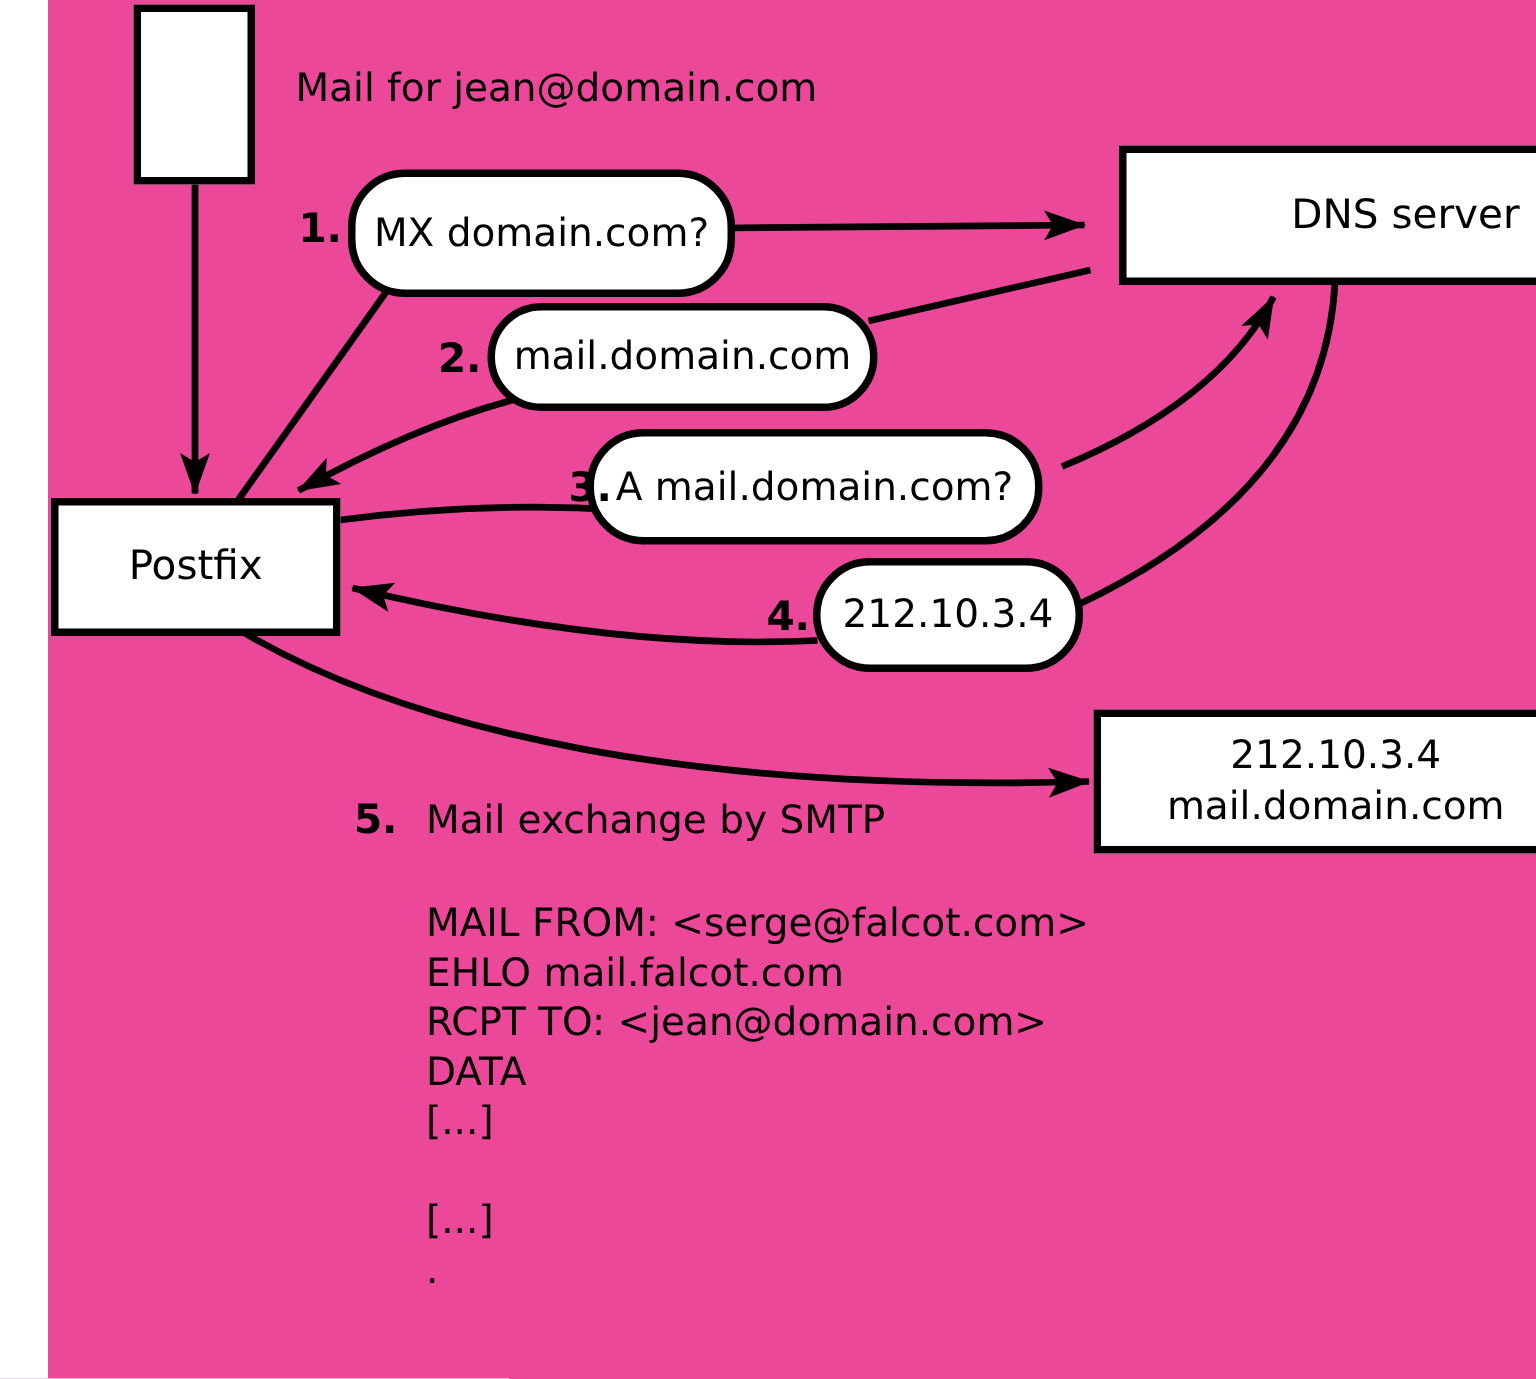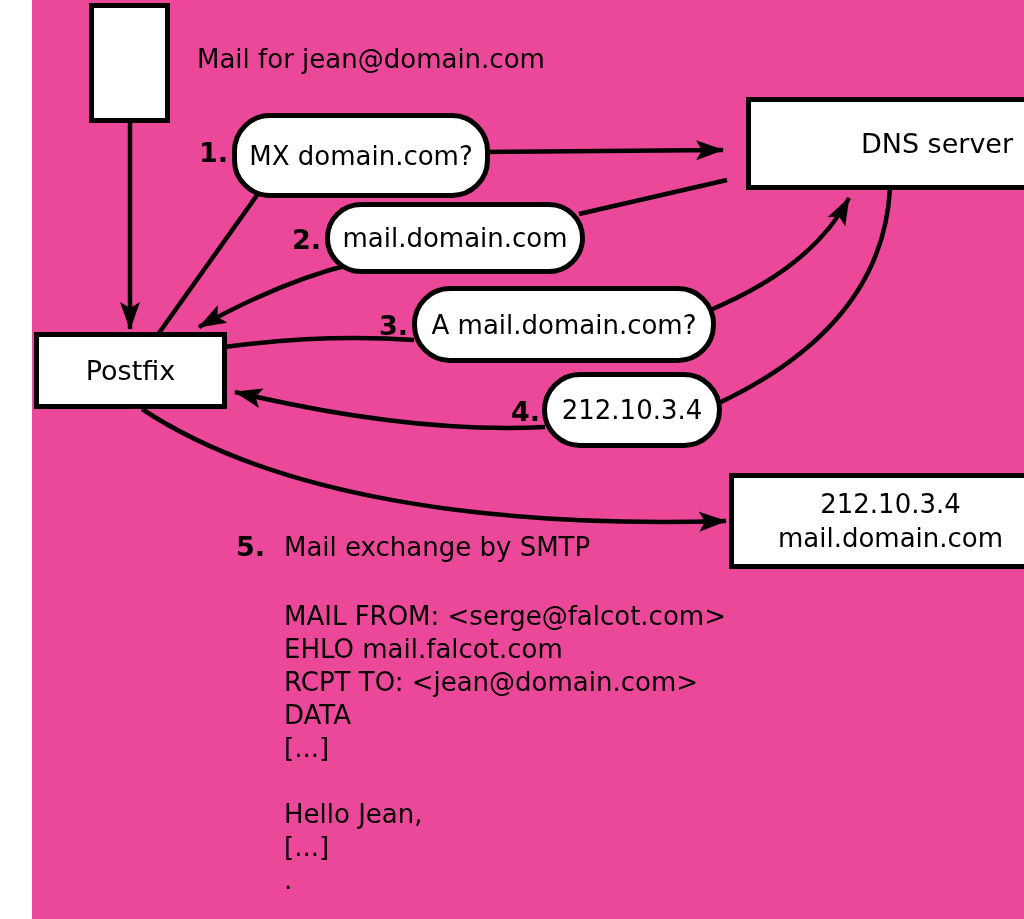--- a/index.html
+++ b/index.html
@@ -48,34 +48,34 @@
   }
   .label-text {
     position: absolute;
     font-size: 26px;
     white-space: nowrap;
   }
   #mail-doc {
     left: 57px; top: 3px; width: 81px; height: 120px;
   }
   #postfix-box {
-    left: 2px; top: 332px; width: 193px; height: 77px;
+    left: 2px; top: 332px; width: 193px; height: 92px;
   }
   #dns-box {
     left: 714px; top: 97px; width: 382px; height: 93px; text-align: right;
   }
   #mx-box {
     left: 697px; top: 473px; width: 323px; height: 96px;
     flex-direction: column;
     font-size: 26px;
     line-height: 34px;
   }
   #pill-1 { left: 200px; top: 113px; width: 258px; height: 85px; }
   #pill-2 { left: 293px; top: 202px; width: 260px; height: 72px; }
-  #pill-3 { left: 380px; top: 286px; width: 304px; height: 77px; }
+  #pill-3 { left: 359px; top: 286px; width: 304px; height: 77px; }
   #pill-4 { left: 510px; top: 372px; width: 180px; height: 76px; }
   #num-1 { left: 138px; top: 137px; width: 58px; }
   #num-2 { left: 231px; top: 224px; width: 58px; }
   #num-3 { left: 318px; top: 310px; width: 58px; }
   #num-4 { left: 450px; top: 396px; width: 58px; }
   #num-5 { left: 178px; top: 531px; width: 55px; }
   #mail-note { left: 165px; top: 44px; }
   #step5-label { left: 252px; top: 532px; }
   #smtp-transcript {
     position: absolute;
@@ -151,18 +151,17 @@
 
   <div id="step5-label" class="label-text">Mail exchange by SMTP</div>
 
   <div id="smtp-transcript">
     <div class="smtp-line">MAIL FROM: &lt;serge@falcot.com&gt;</div>
     <div class="smtp-line">EHLO mail.falcot.com</div>
     <div class="smtp-line">RCPT TO: &lt;jean@domain.com&gt;</div>
     <div class="smtp-line">DATA</div>
     <div class="smtp-line">[...]</div>
     <div class="smtp-line"></div>
-    <div class="smtp-line">Hello Jean,</div>
     <div class="smtp-line">[...]</div>
     <div class="smtp-line">.</div>
   </div>
 
 </div>
 
 </body></html>

